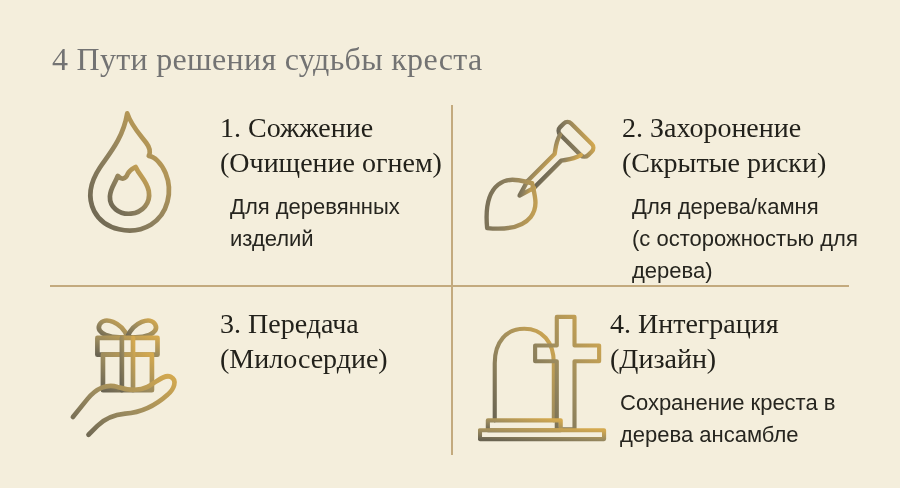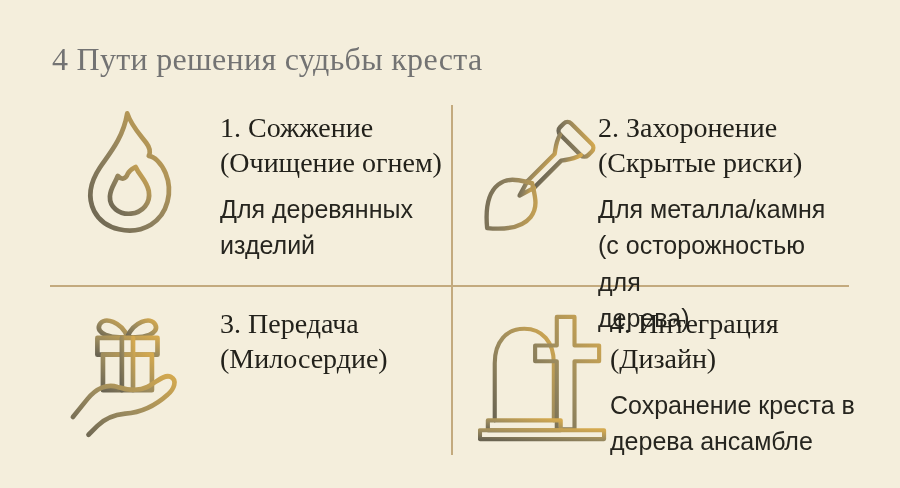--- a/index.html
+++ b/index.html
@@ -31,29 +31,29 @@
   .card-text{position:absolute;}
   .card-text h2{
     margin:0 0 11px 0;
     font-family:"Liberation Serif",serif;
     font-weight:500;
     font-size:28px;line-height:1.25;
     color:#22211b;
     white-space:pre-line;
   }
   .card-text p{
-    margin:0;
-    font-size:25px;line-height:1.45;
+    margin:10px;
+    font-size:22px;line-height:1.45;
     color:#26251f;
     white-space:pre-line;
   }
   .pos-icon-1{left:80px;top:108px;}
   .pos-text-1{left:220px;top:110px;width:250px;}
   .pos-icon-2{left:480px;top:110px;}
-  .pos-text-2{left:598px;top:110px;width:255px;}
+  .pos-text-2{left:622px;top:110px;width:255px;}
   .pos-icon-3{left:64px;top:310px;}
   .pos-text-3{left:220px;top:306px;width:250px;}
   .pos-icon-4{left:478px;top:312px;}
   .pos-text-4{left:610px;top:306px;width:258px;}
 </style>
 </head>
 <body>
 
 <div class="canvas">
 
@@ -98,21 +98,21 @@
         <path d="M36 18 C38.5 27 43 31 45.5 35 L45.5 74"></path>
         <path d="M64 18 C61.5 27 57 31 54.5 35 L54.5 74"></path>
         <path d="M45.5 72 L50 87 L54.5 72"></path>
         <path d="M50 70 C41 76 29.5 81 28 94 C26.8 105 33 117 50 131 C67 117 73.2 105 72 94 C70.5 81 59 76 50 70 Z"></path>
       </g>
     </svg>
   </div>
   <div class="card-text pos-text-2">
     <h2>2. Захоронение
 (Скрытые риски)</h2>
-    <p>Для металла/камня
+    <p>Для дерева/камня
 (с осторожностью для
 дерева)</p>
   </div>
 
   <div class="icon-wrap pos-icon-3">
     <svg width="128" height="136" viewBox="0 0 115 122" fill="none">
       <defs>
         <linearGradient id="g3" x1="0%" y1="100%" x2="100%" y2="0%">
           <stop offset="0%" stop-color="#6a6452"></stop>
           <stop offset="45%" stop-color="#9a8a5e"></stop>

